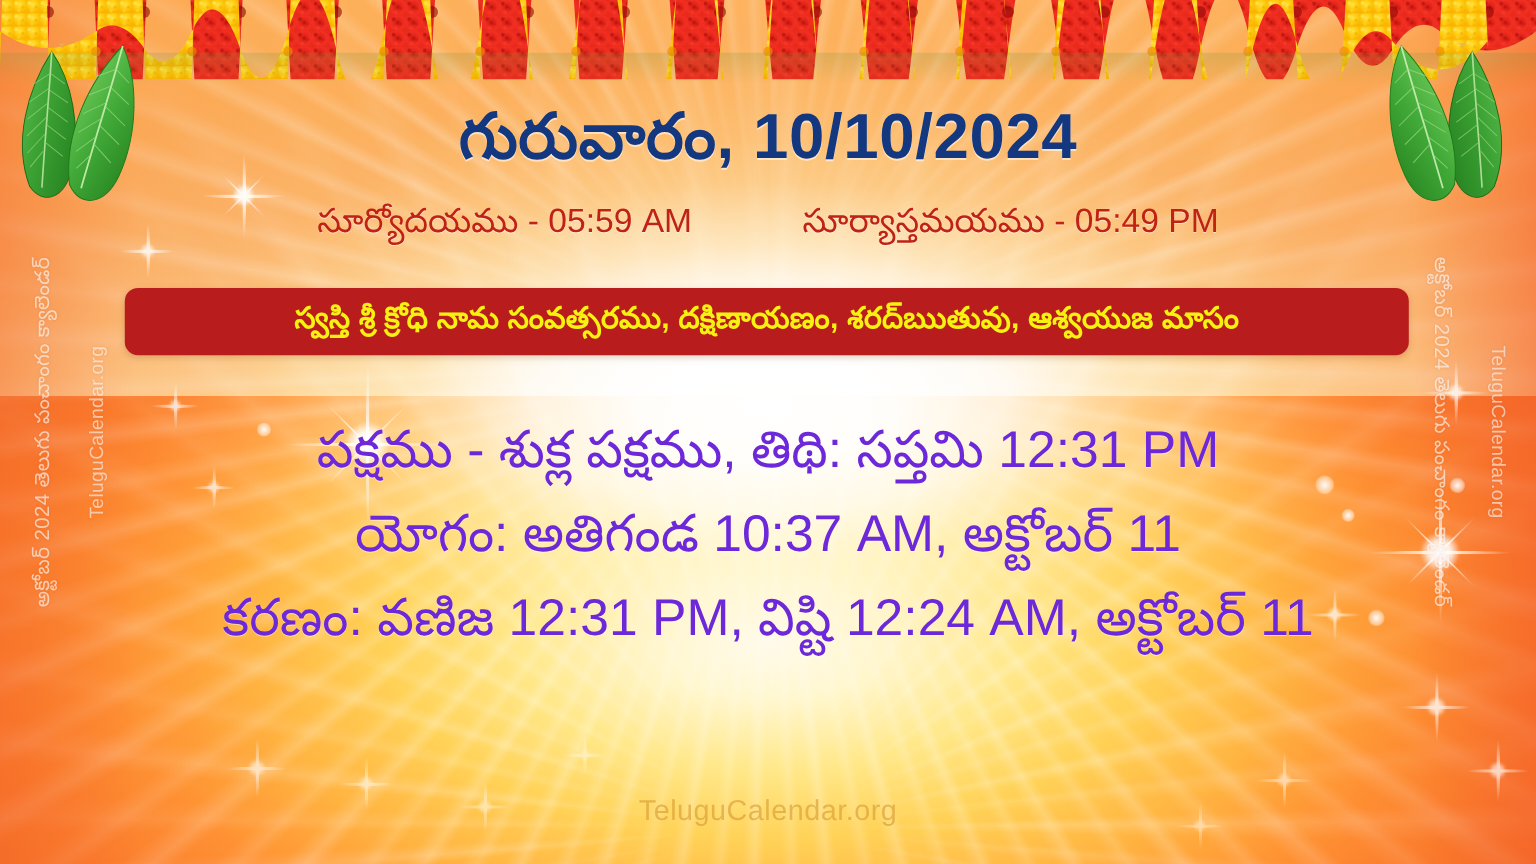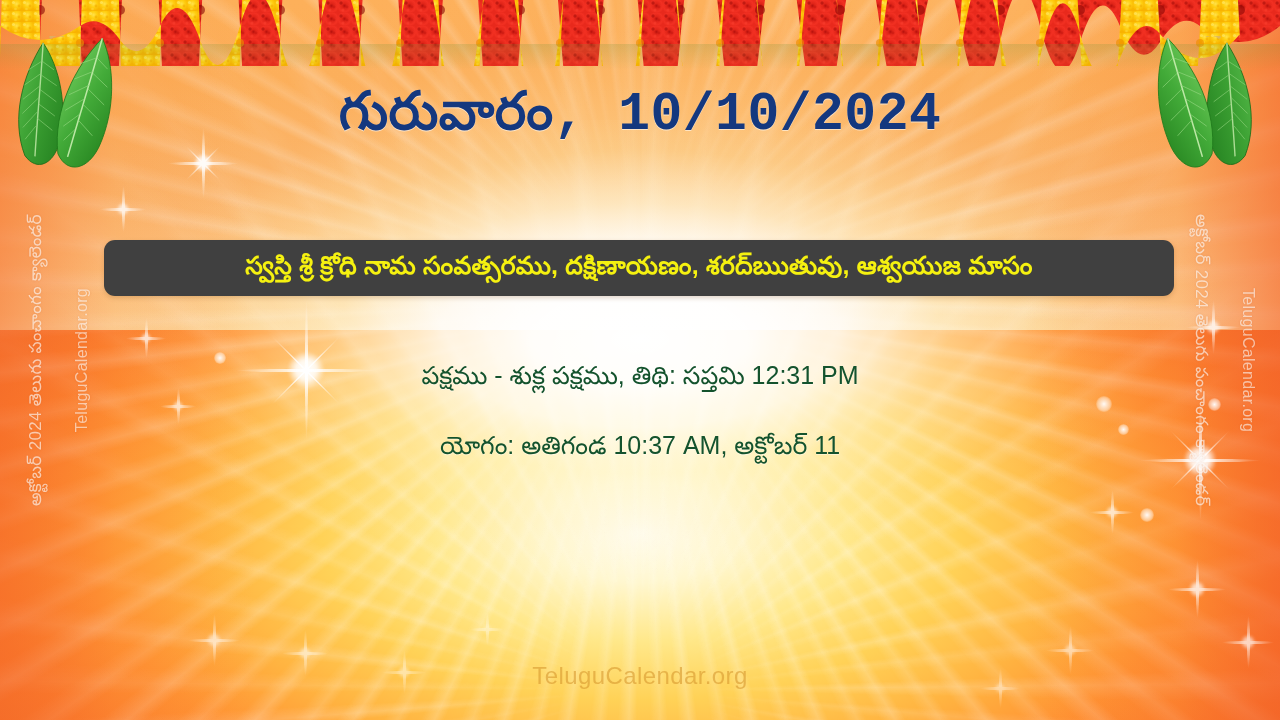--- a/index.html
+++ b/index.html
@@ -222,21 +222,20 @@
   .title {
     position: absolute;
     left: 0; right: 0;
     top: 86px;
     font-size: 53px;
     font-weight: bold;
     color: #14387f;
     letter-spacing: 0.5px;
     line-height: 1.1;
     text-shadow: 0 1px 0 rgba(255,255,255,0.55);
-    font-family: Liberation Mono, monospace;
   }
   .sun-row {
     position: absolute;
     left: 0; right: 0;
     top: 167px;
     display: flex;
     justify-content: center;
     align-items: baseline;
     gap: 92px;
     color: #c02214;
@@ -246,42 +245,42 @@
   }
   .sun-item { white-space: nowrap; }
 
   .banner {
     position: absolute;
     left: 104px;
     top: 240px;
     width: 1070px;
     height: 56px;
     border-radius: 11px;
-    background: #404040;
+    background: #b91c1c;
     box-shadow: 0 2px 5px rgba(120,70,20,0.22);
     display: flex;
     align-items: center;
     justify-content: center;
   }
   .banner span {
     color: #f5f110;
     font-size: 25px;
     font-weight: bold;
     letter-spacing: 0.2px;
     white-space: nowrap;
   }
 
   .panchangam {
     position: absolute;
     left: 0; right: 0;
     top: 340px;
   }
   .panchangam .line {
-    color: #14532d;
-    font-size: 25px;
+    color: #6d28d9;
+    font-size: 43px;
     line-height: 70px;
     height: 70px;
     white-space: nowrap;
     text-shadow: 0 1px 0 rgba(255,255,255,0.45);
   }
 
   .footer-mark {
     position: absolute;
     left: 0; right: 0;
     top: 662px;
@@ -578,26 +577,31 @@
   </div>
   <div class="side-text side-right">
     <span class="tel">అక్టోబర్ 2024 తెలుగు పంచాంగం క్యాలెండర్</span>
     <span class="url">TeluguCalendar.org</span>
   </div>
 
   <div class="content">
 
     <div class="title">గురువారం, 10/10/2024</div>
 
+    <div class="sun-row">
+      <div class="sun-item">సూర్యోదయము - 05:59 AM</div>
+      <div class="sun-item">సూర్యాస్తమయము - 05:49 PM</div>
+    </div>
 
     <div class="banner">
       <span>స్వస్తి శ్రీ క్రోధి నామ సంవత్సరము, దక్షిణాయణం, శరద్ఋతువు, ఆశ్వయుజ మాసం</span>
     </div>
 
     <div class="panchangam">
       <div class="line">పక్షము - శుక్ల పక్షము, తిథి: సప్తమి 12:31 PM</div>
       <div class="line">యోగం: అతిగండ 10:37 AM, అక్టోబర్ 11</div>
+      <div class="line">కరణం: వణిజ 12:31 PM, విష్టి 12:24 AM, అక్టోబర్ 11</div>
     </div>
 
     <div class="footer-mark">TeluguCalendar.org</div>
   </div>
 
 </div>
 
 </body></html>

